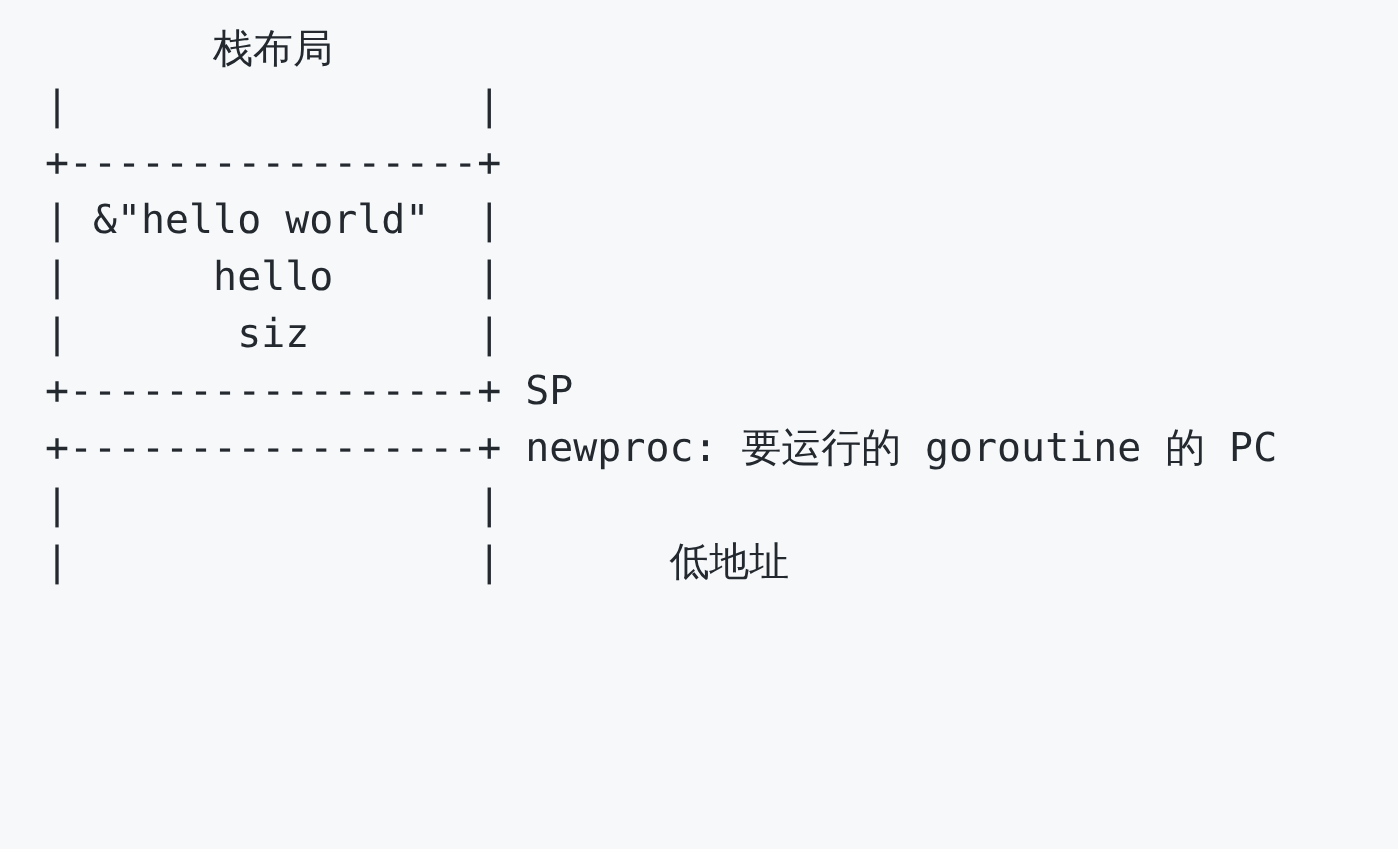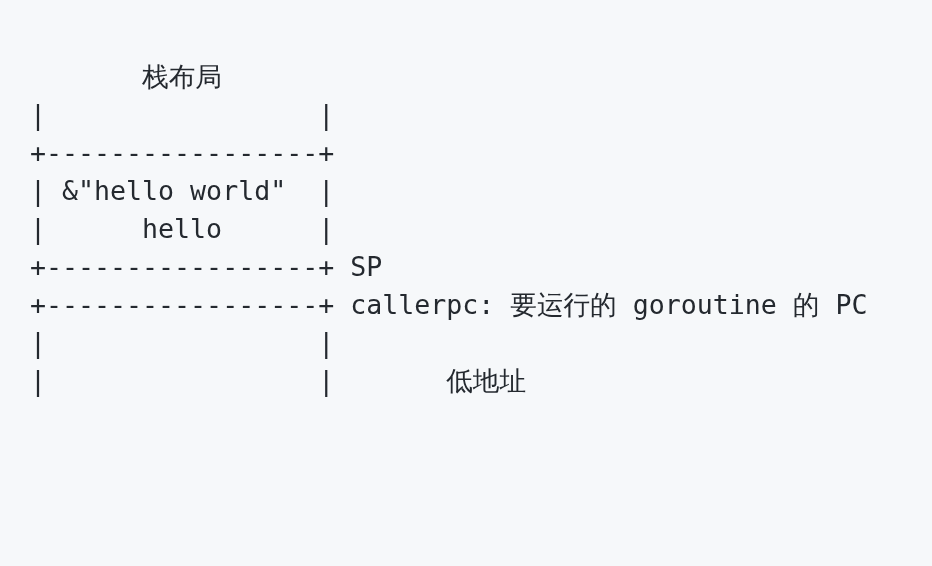--- a/index.html
+++ b/index.html
@@ -21,37 +21,37 @@
     width: 100%;
     height: 100%;
     padding: 14px 0 0 30px;
     background: var(--background, #f6f8fa);
   }
   .ascii-diagram {
     font-family: "DejaVu Sans Mono", "Liberation Mono", monospace;
     font-size: 26.6px;
     color: var(--text, #24292f);
     font-weight: 400;
-    margin-top: 44px;
   }
   .line {
     white-space: pre;
     height: 38px;
     line-height: 38px;
     letter-spacing: 0;
   }
 </style>
 </head>
 <body>
 
 <div class="code-block">
   <div class="ascii-diagram">
     <div class="line">       栈布局</div>
     <div class="line">|                 |</div>
     <div class="line">+-----------------+</div>
     <div class="line">| &amp;"hello world"  |</div>
     <div class="line">|      hello      |</div>
+    <div class="line">|       siz       |</div>
     <div class="line">+-----------------+ SP</div>
-    <div class="line">+-----------------+ callerpc: 要运行的 goroutine 的 PC</div>
+    <div class="line">+-----------------+ newproc: 要运行的 goroutine 的 PC</div>
     <div class="line">|                 |</div>
     <div class="line">|                 |       低地址</div>
   </div>
 </div>
 
 </body></html>

